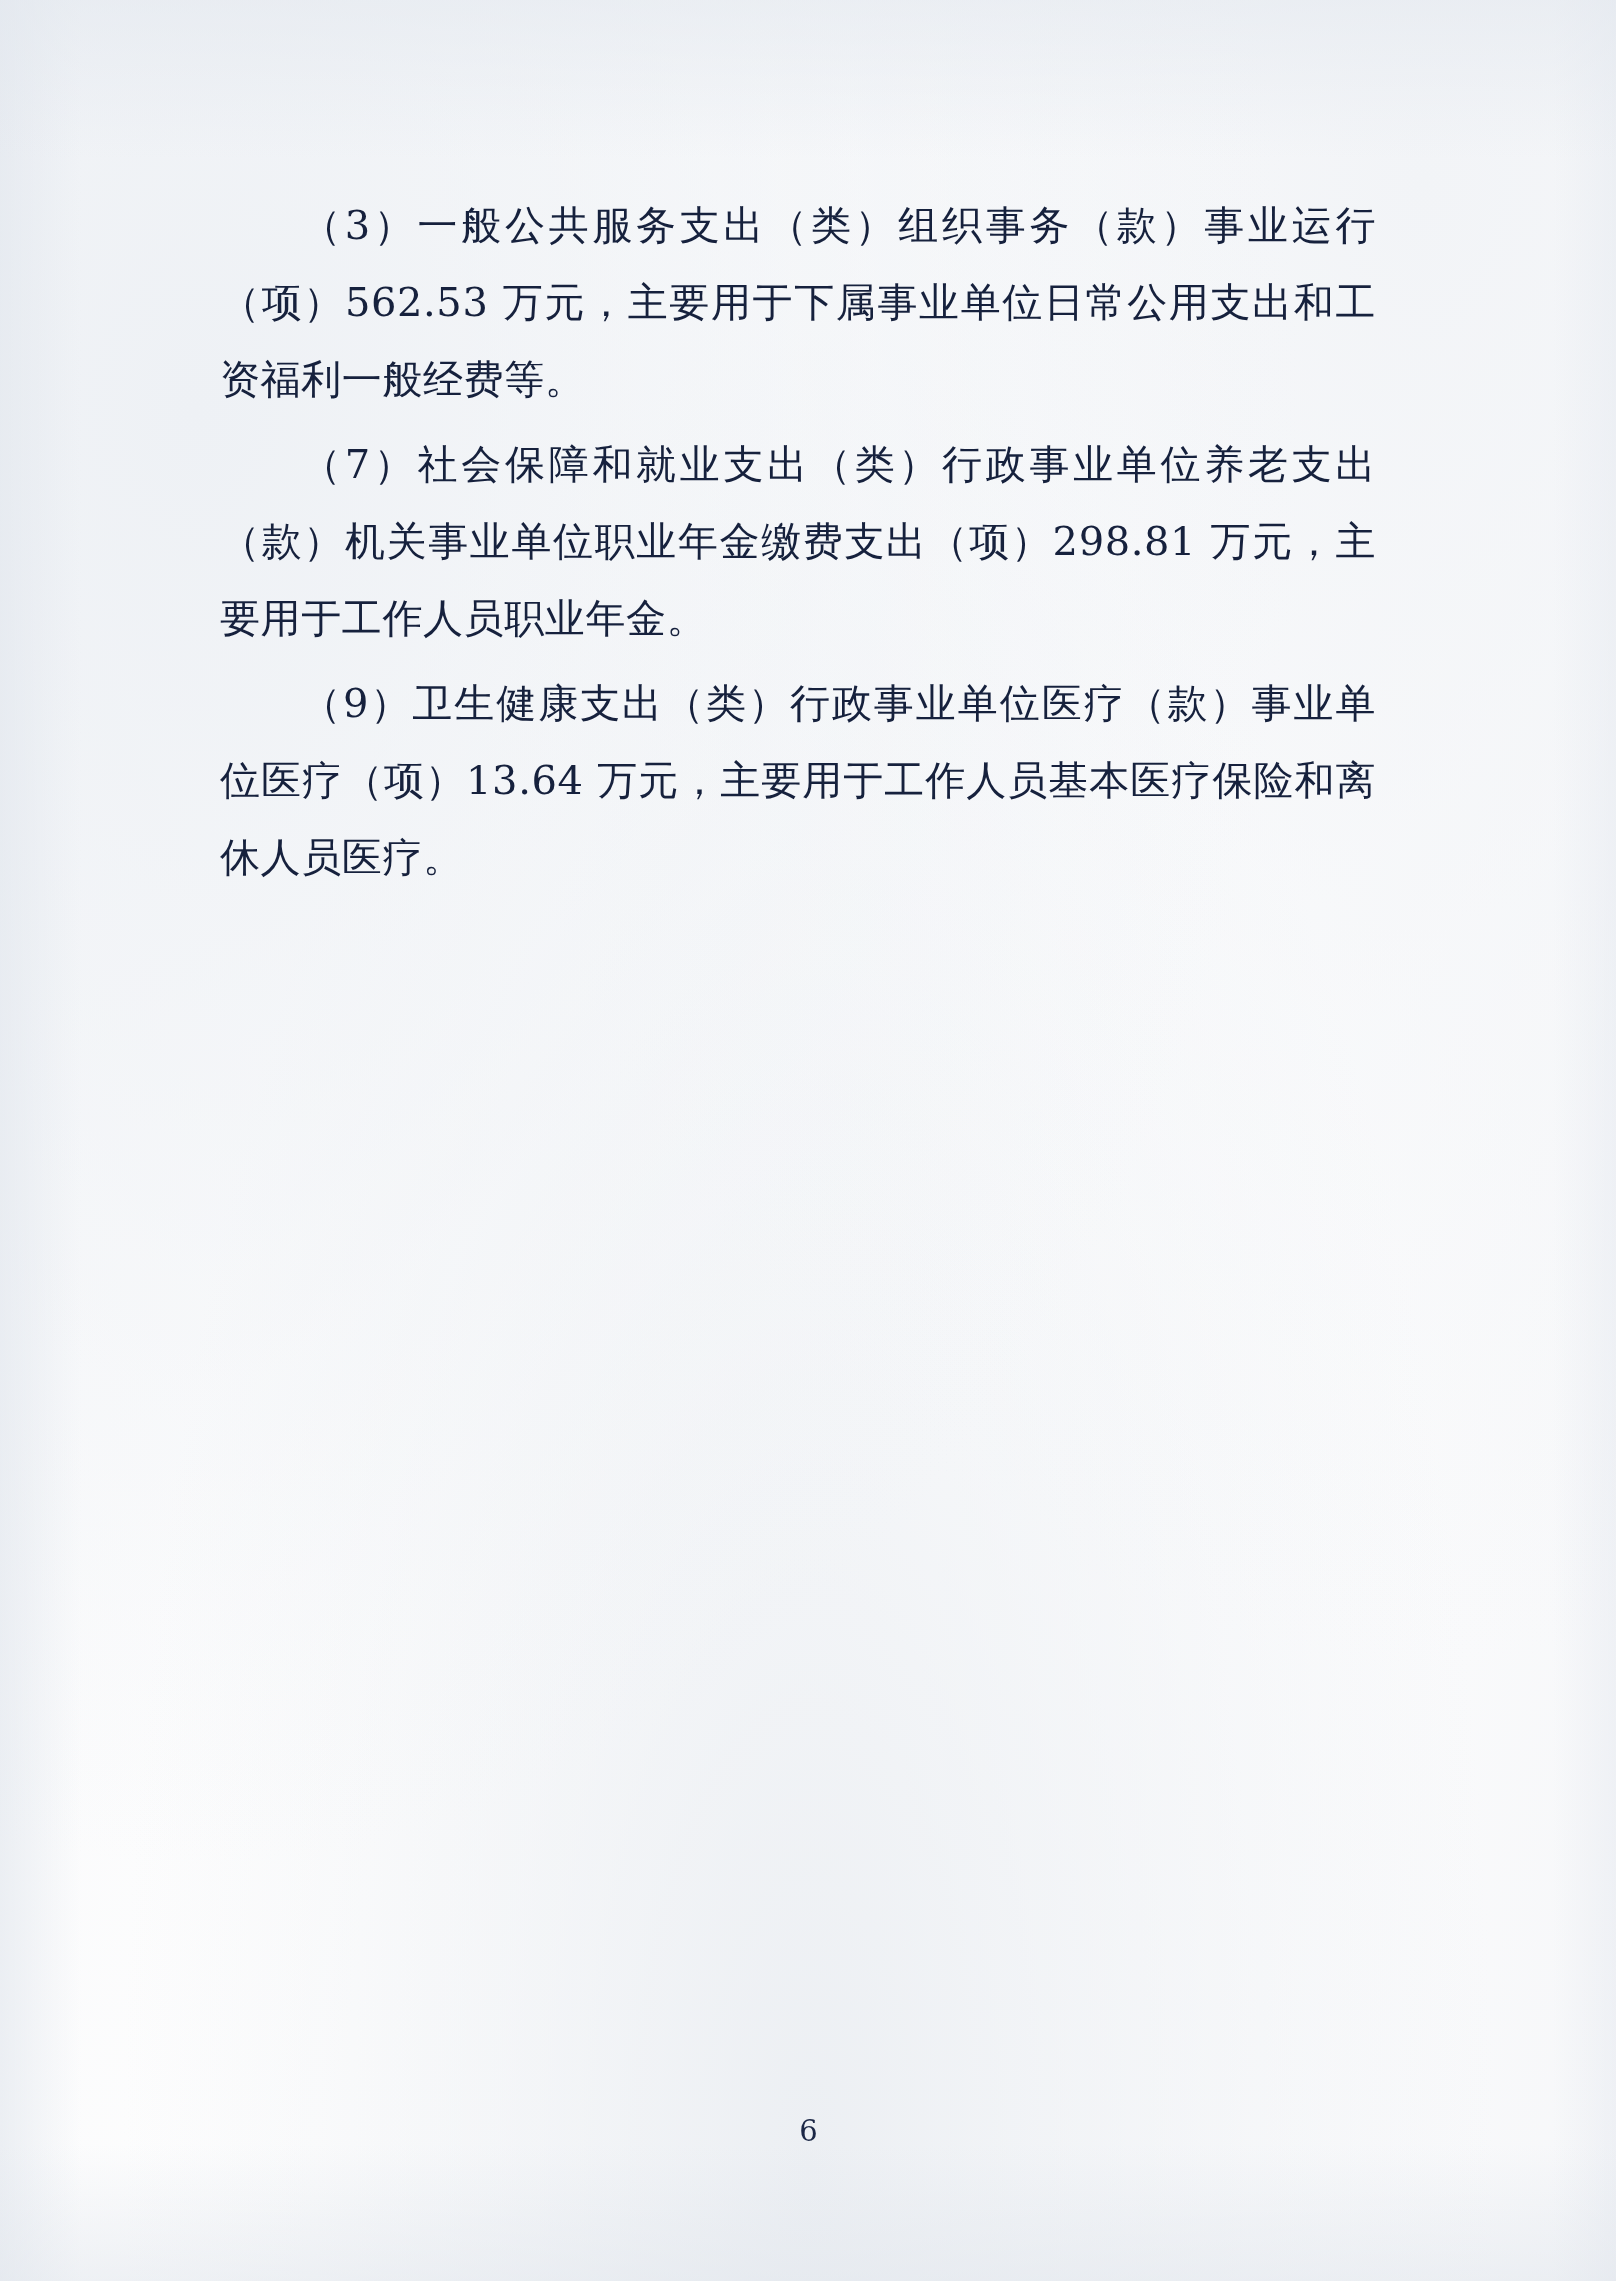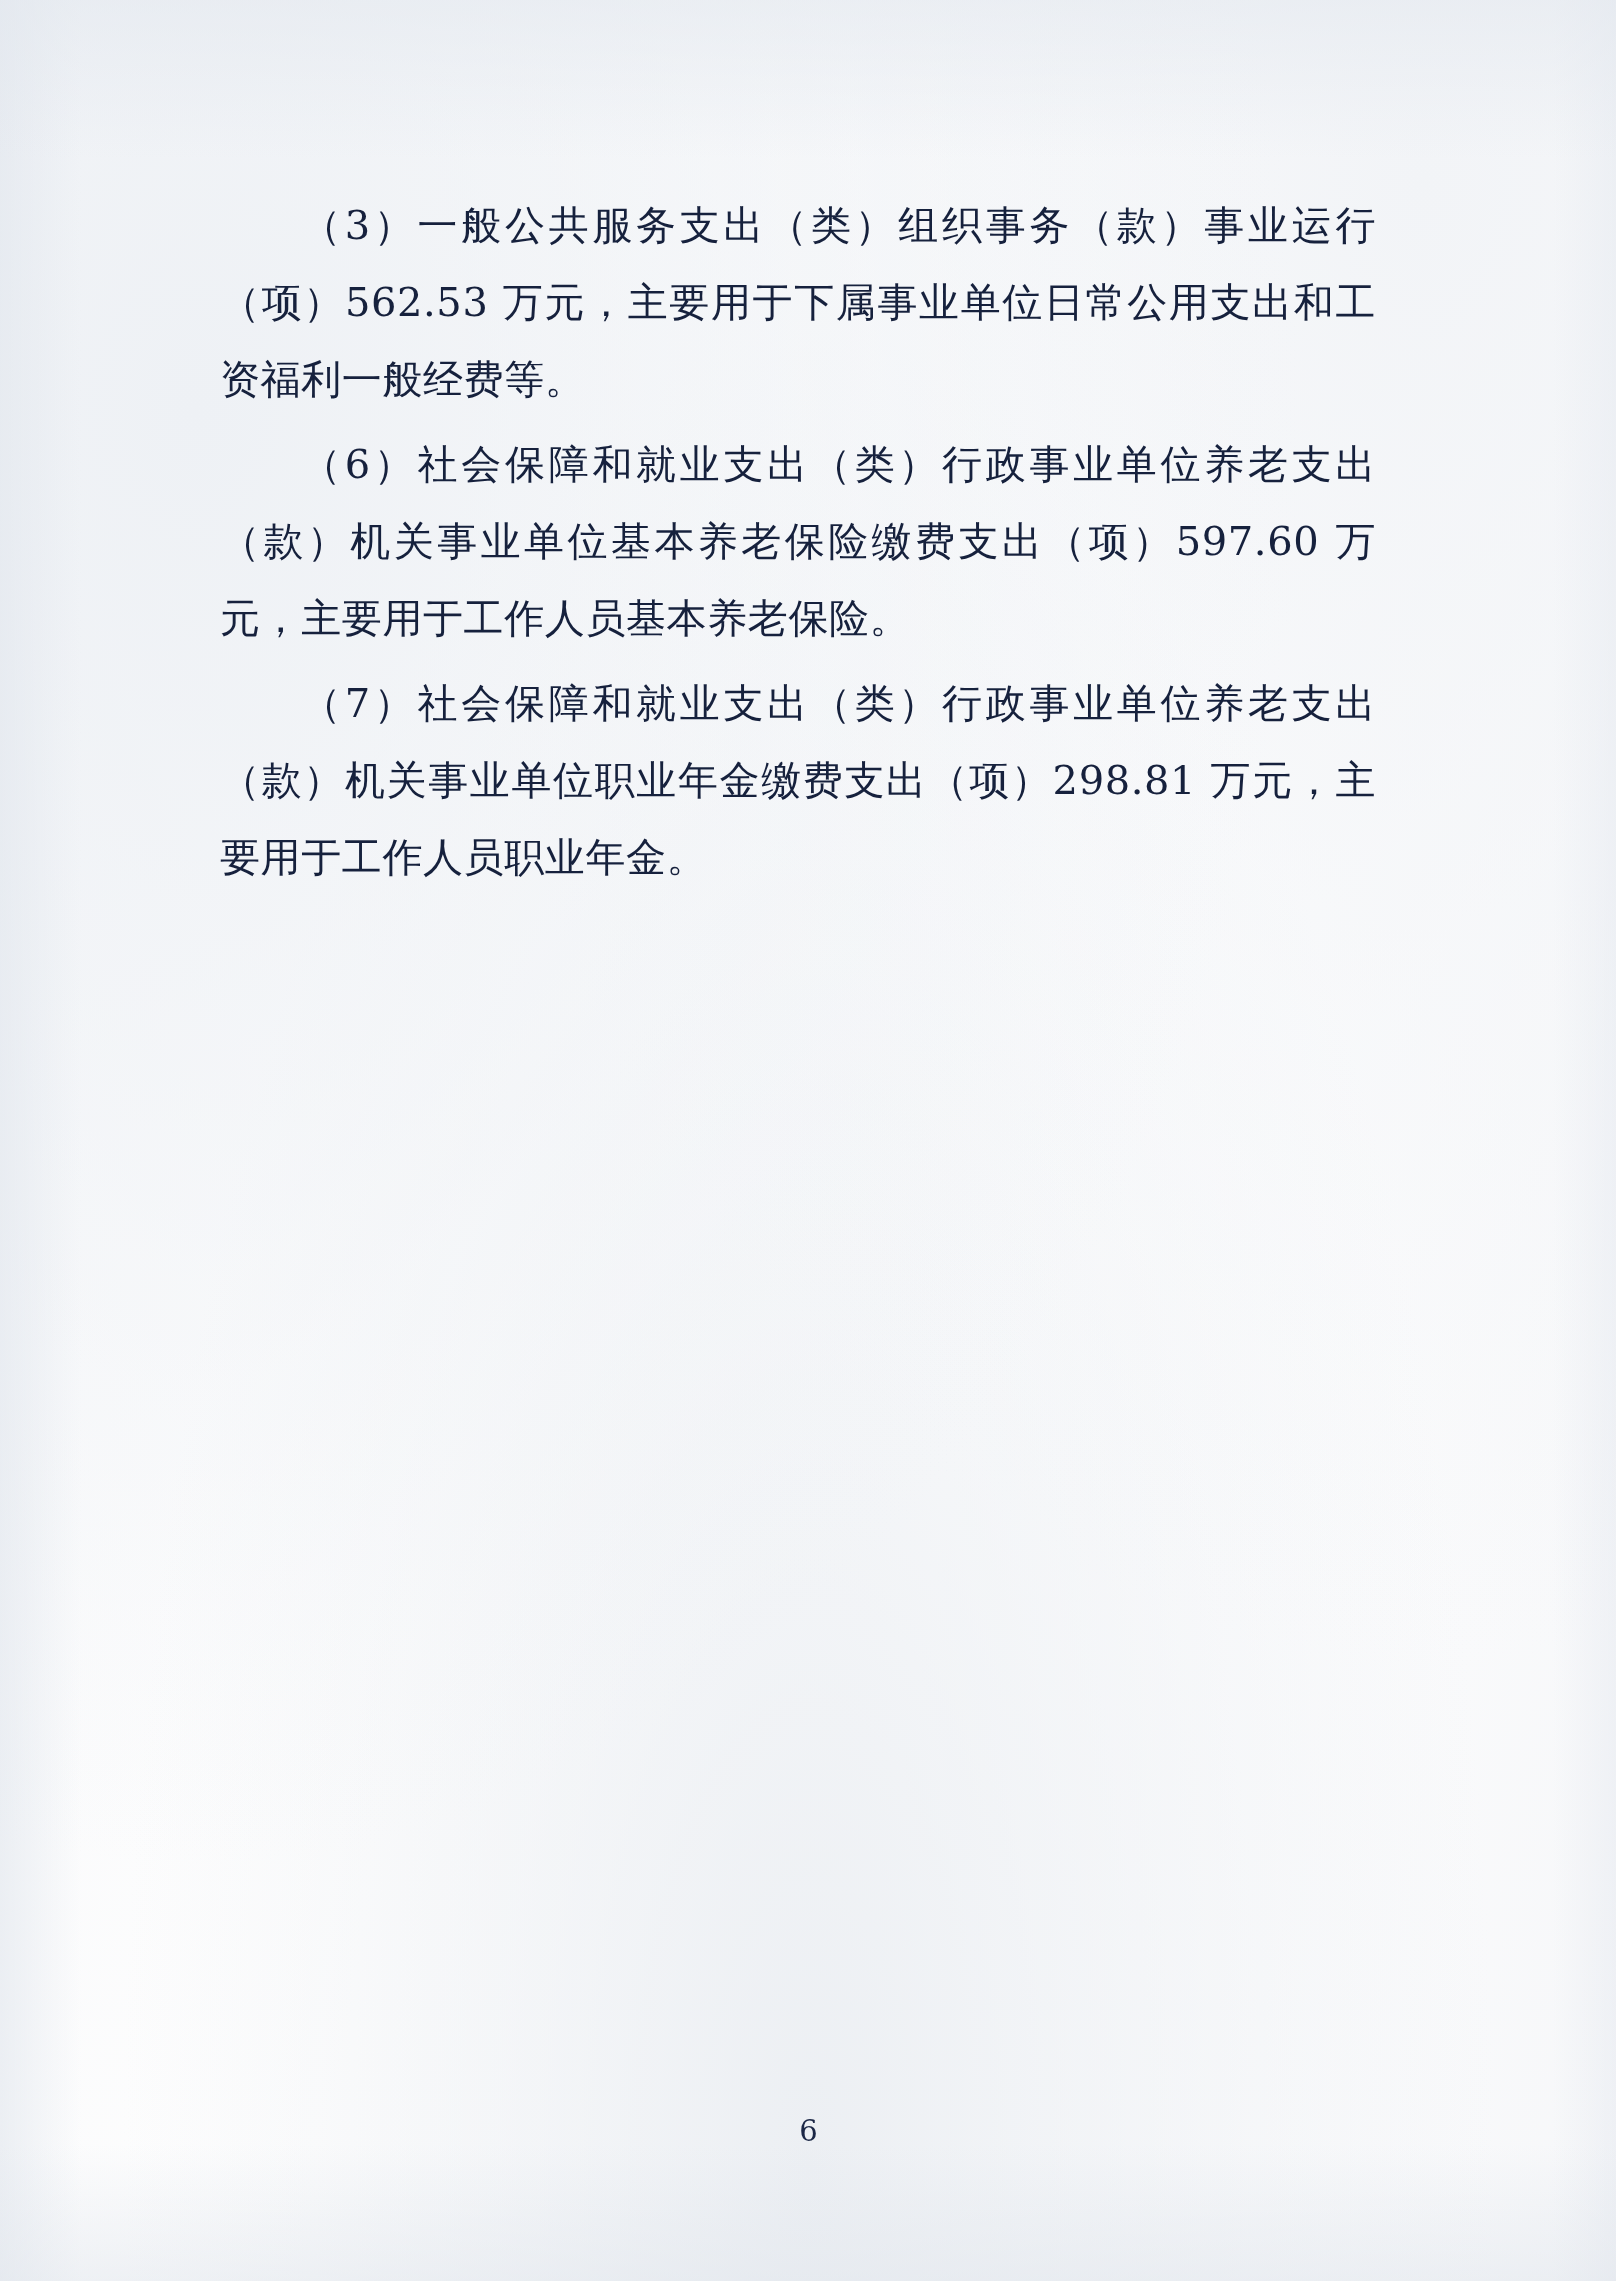--- a/index.html
+++ b/index.html
@@ -61,19 +61,19 @@
   }
 </style>
 </head>
 <body>
 
 <div class="page">
   <div class="paper-texture"></div>
 
   <div class="content">
     <p class="para">（3）一般公共服务支出（类）组织事务（款）事业运行（项）562.53 万元，主要用于下属事业单位日常公用支出和工资福利一般经费等。</p>
-    <p class="para">（6）社会保障和就业支出（类）行政事业单位养老支出（款）机关事业单位基本养老保险缴费支出（项）597.60 万元，主要用于工作人员基本养老保险。</p>
     <p class="para">（7）社会保障和就业支出（类）行政事业单位养老支出（款）机关事业单位职业年金缴费支出（项）298.81 万元，主要用于工作人员职业年金。</p>
+    <p class="para">（9）卫生健康支出（类）行政事业单位医疗（款）事业单位医疗（项）13.64 万元，主要用于工作人员基本医疗保险和离休人员医疗。</p>
   </div>
 
   <div class="page-number">6</div>
 </div>
 
 
 </body></html>

